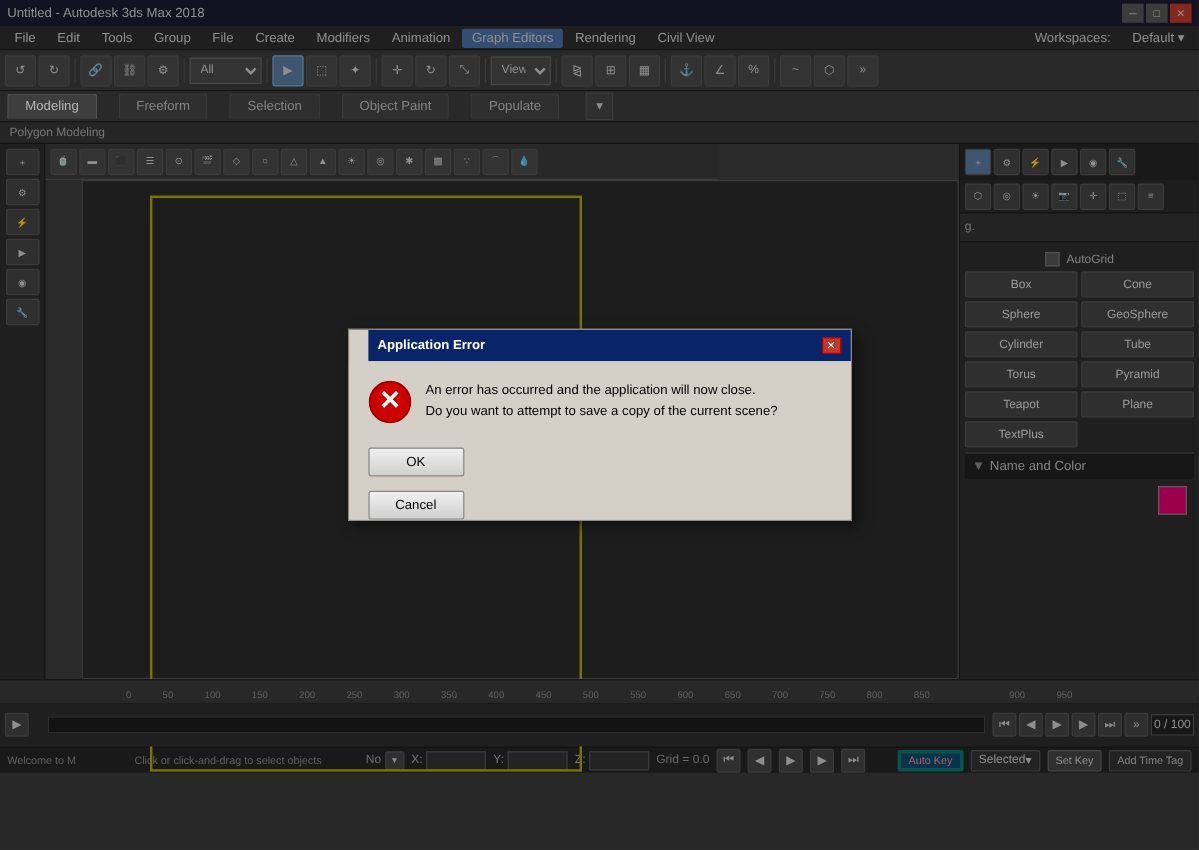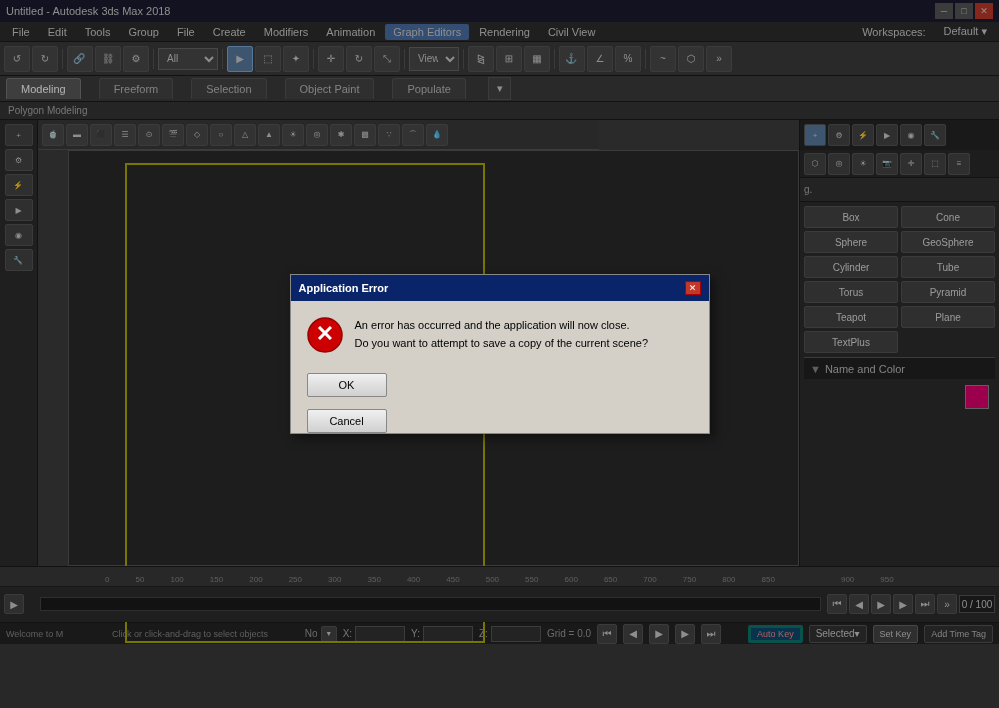--- a/index.html
+++ b/index.html
@@ -301,20 +301,21 @@
     #dialog-title {
       height: 26px;
       background: #0a246a;
       display: flex;
       align-items: center;
       justify-content: space-between;
       padding: 0 8px;
       color: #fff;
       font-size: 11px;
       font-weight: bold;
+      margin-left: 16px;
     }
     #dialog-close {
       width: 16px; height: 14px;
       background: #c0392b;
       border: 1px solid #a00;
       color: #fff;
       font-size: 9px;
       cursor: pointer;
       display: flex; align-items: center; justify-content: center;
     }
@@ -579,20 +580,24 @@
       <button class="rp-tab-btn">⬚</button>
       <button class="rp-tab-btn">≡</button>
     </div>
 
     <div style="height:24px; background:#333; display:flex; align-items:center; padding:0 4px; border-bottom:1px solid #1a1a1a;">
       <span style="color:#aaa; font-size:10px; flex:1;">g.</span>
     </div>
 
     <div id="right-panel-content">
 
+      <div class="autogrid-row">
+        <div class="autogrid-cb"></div>
+        <span>AutoGrid</span>
+      </div>
 
       <div class="shape-grid">
         <button class="shape-btn">Box</button>
         <button class="shape-btn">Cone</button>
         <button class="shape-btn">Sphere</button>
         <button class="shape-btn">GeoSphere</button>
         <button class="shape-btn">Cylinder</button>
         <button class="shape-btn">Tube</button>
         <button class="shape-btn">Torus</button>
         <button class="shape-btn">Pyramid</button>

